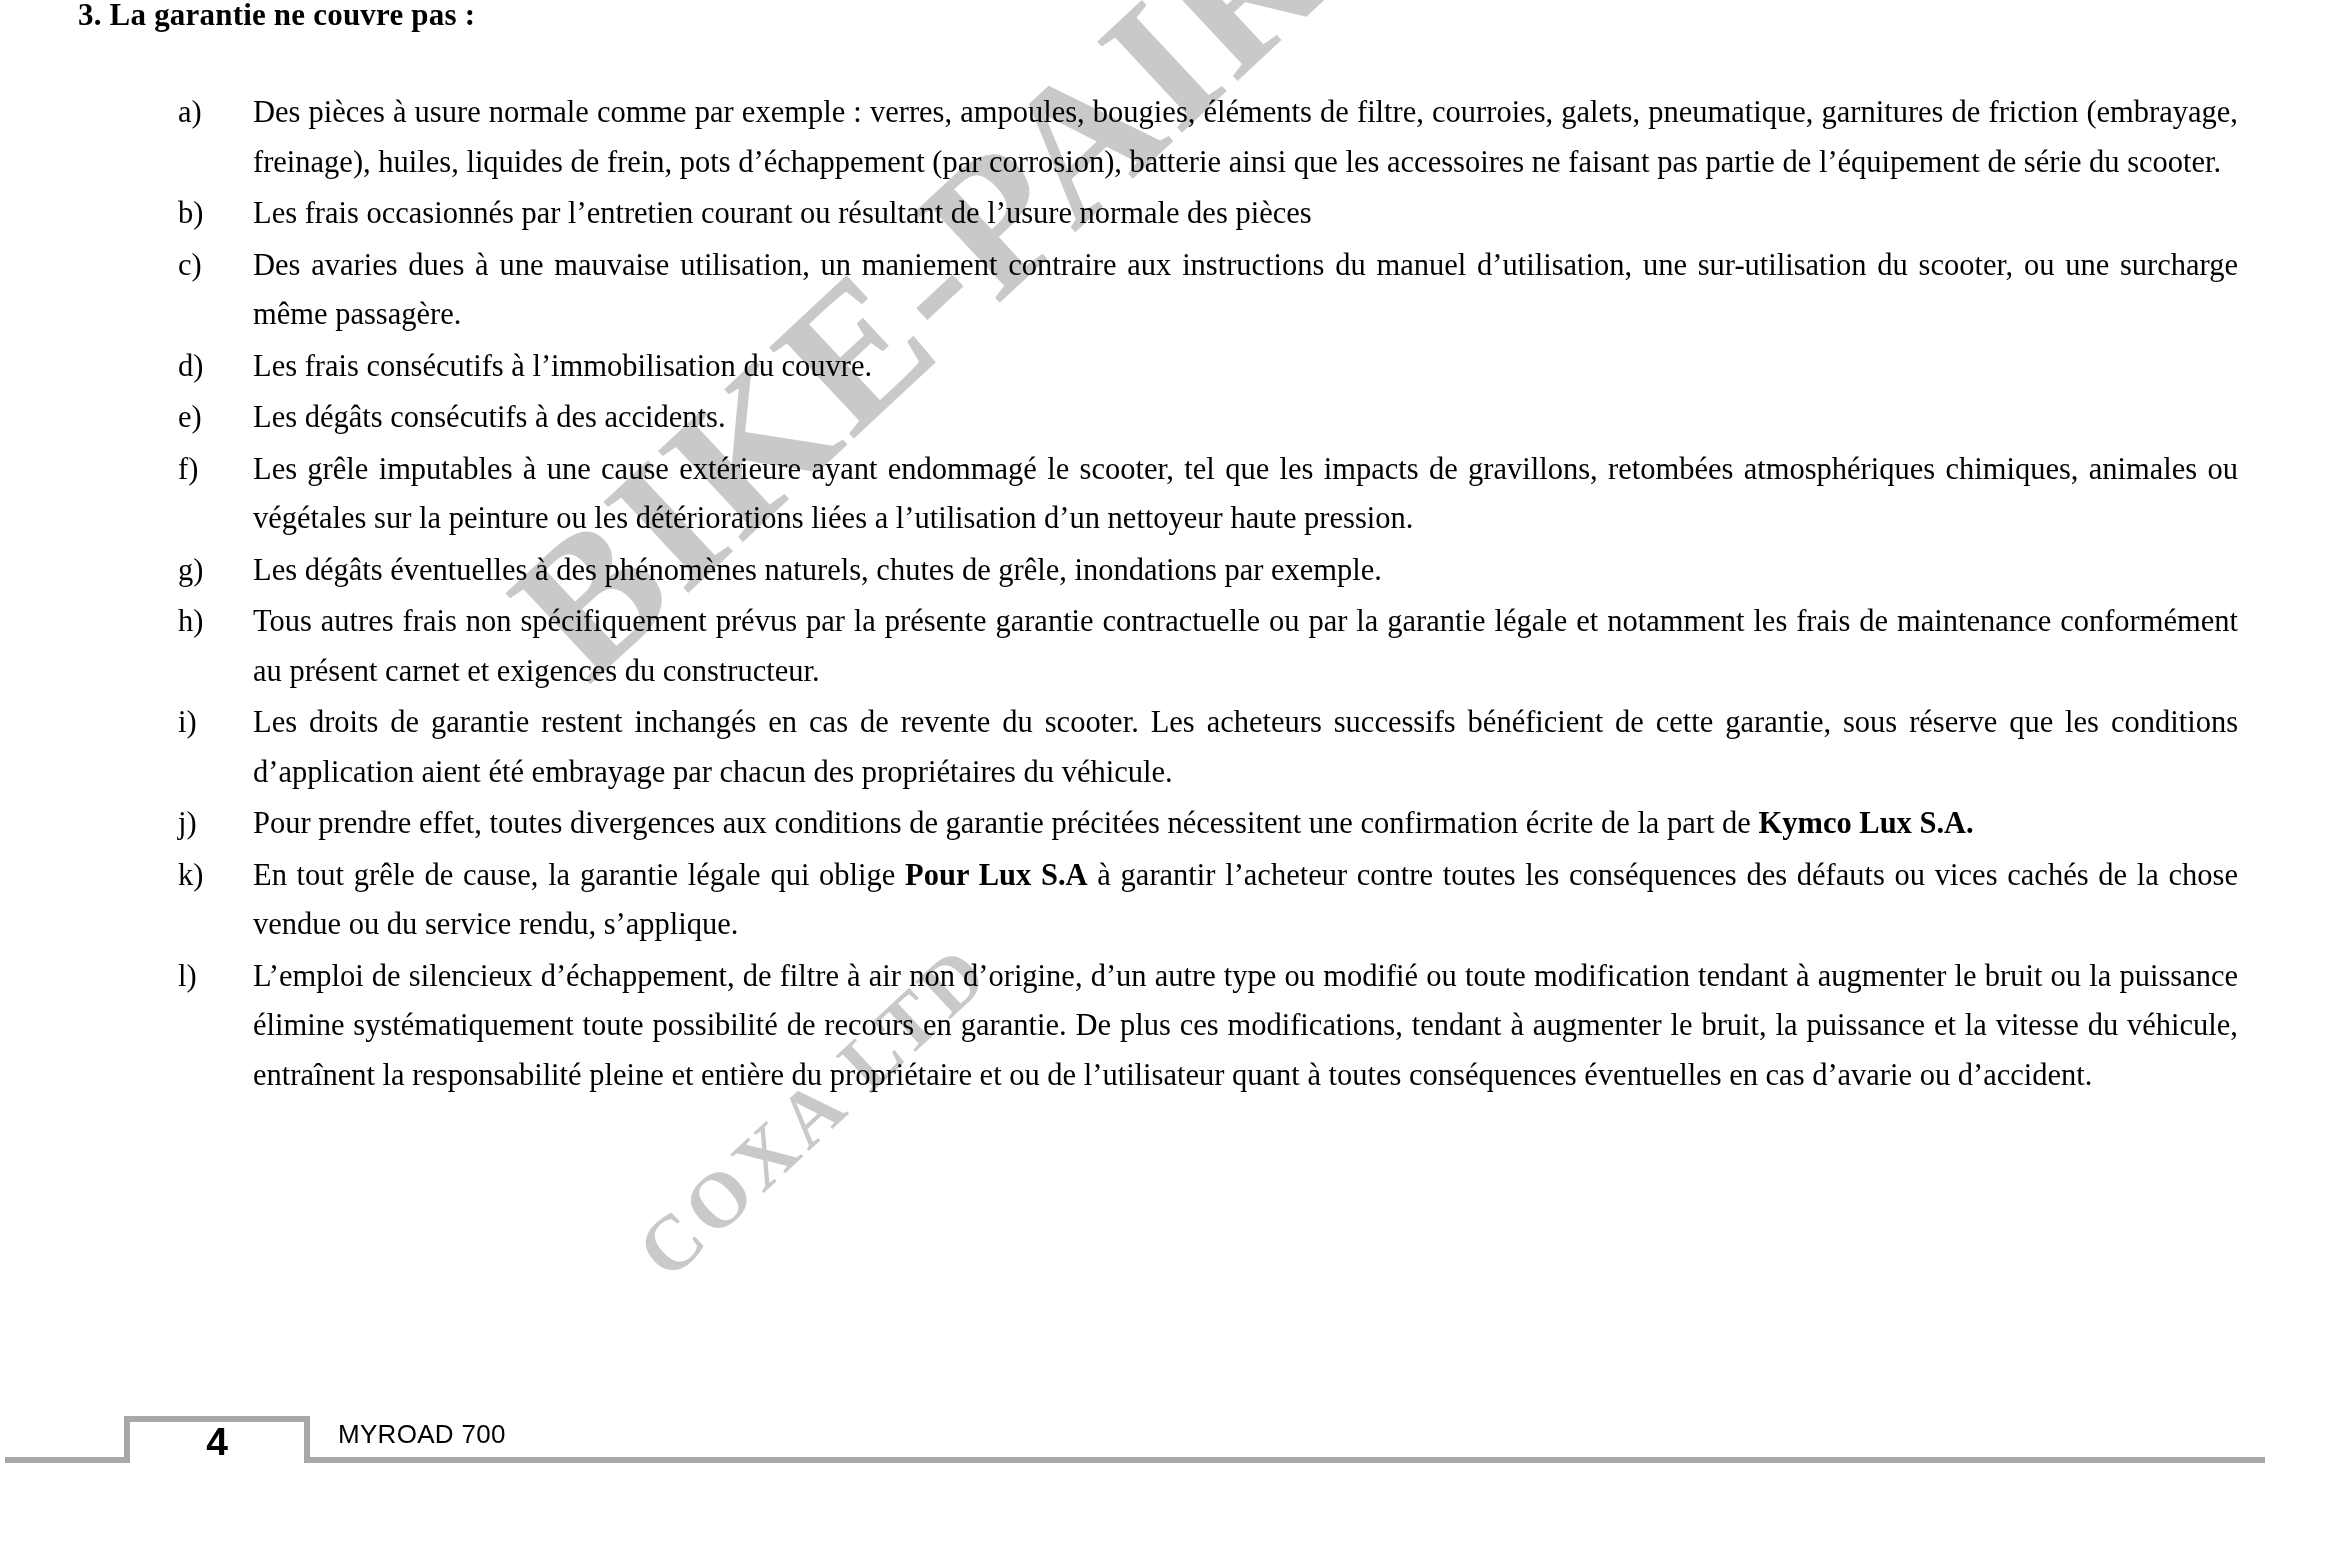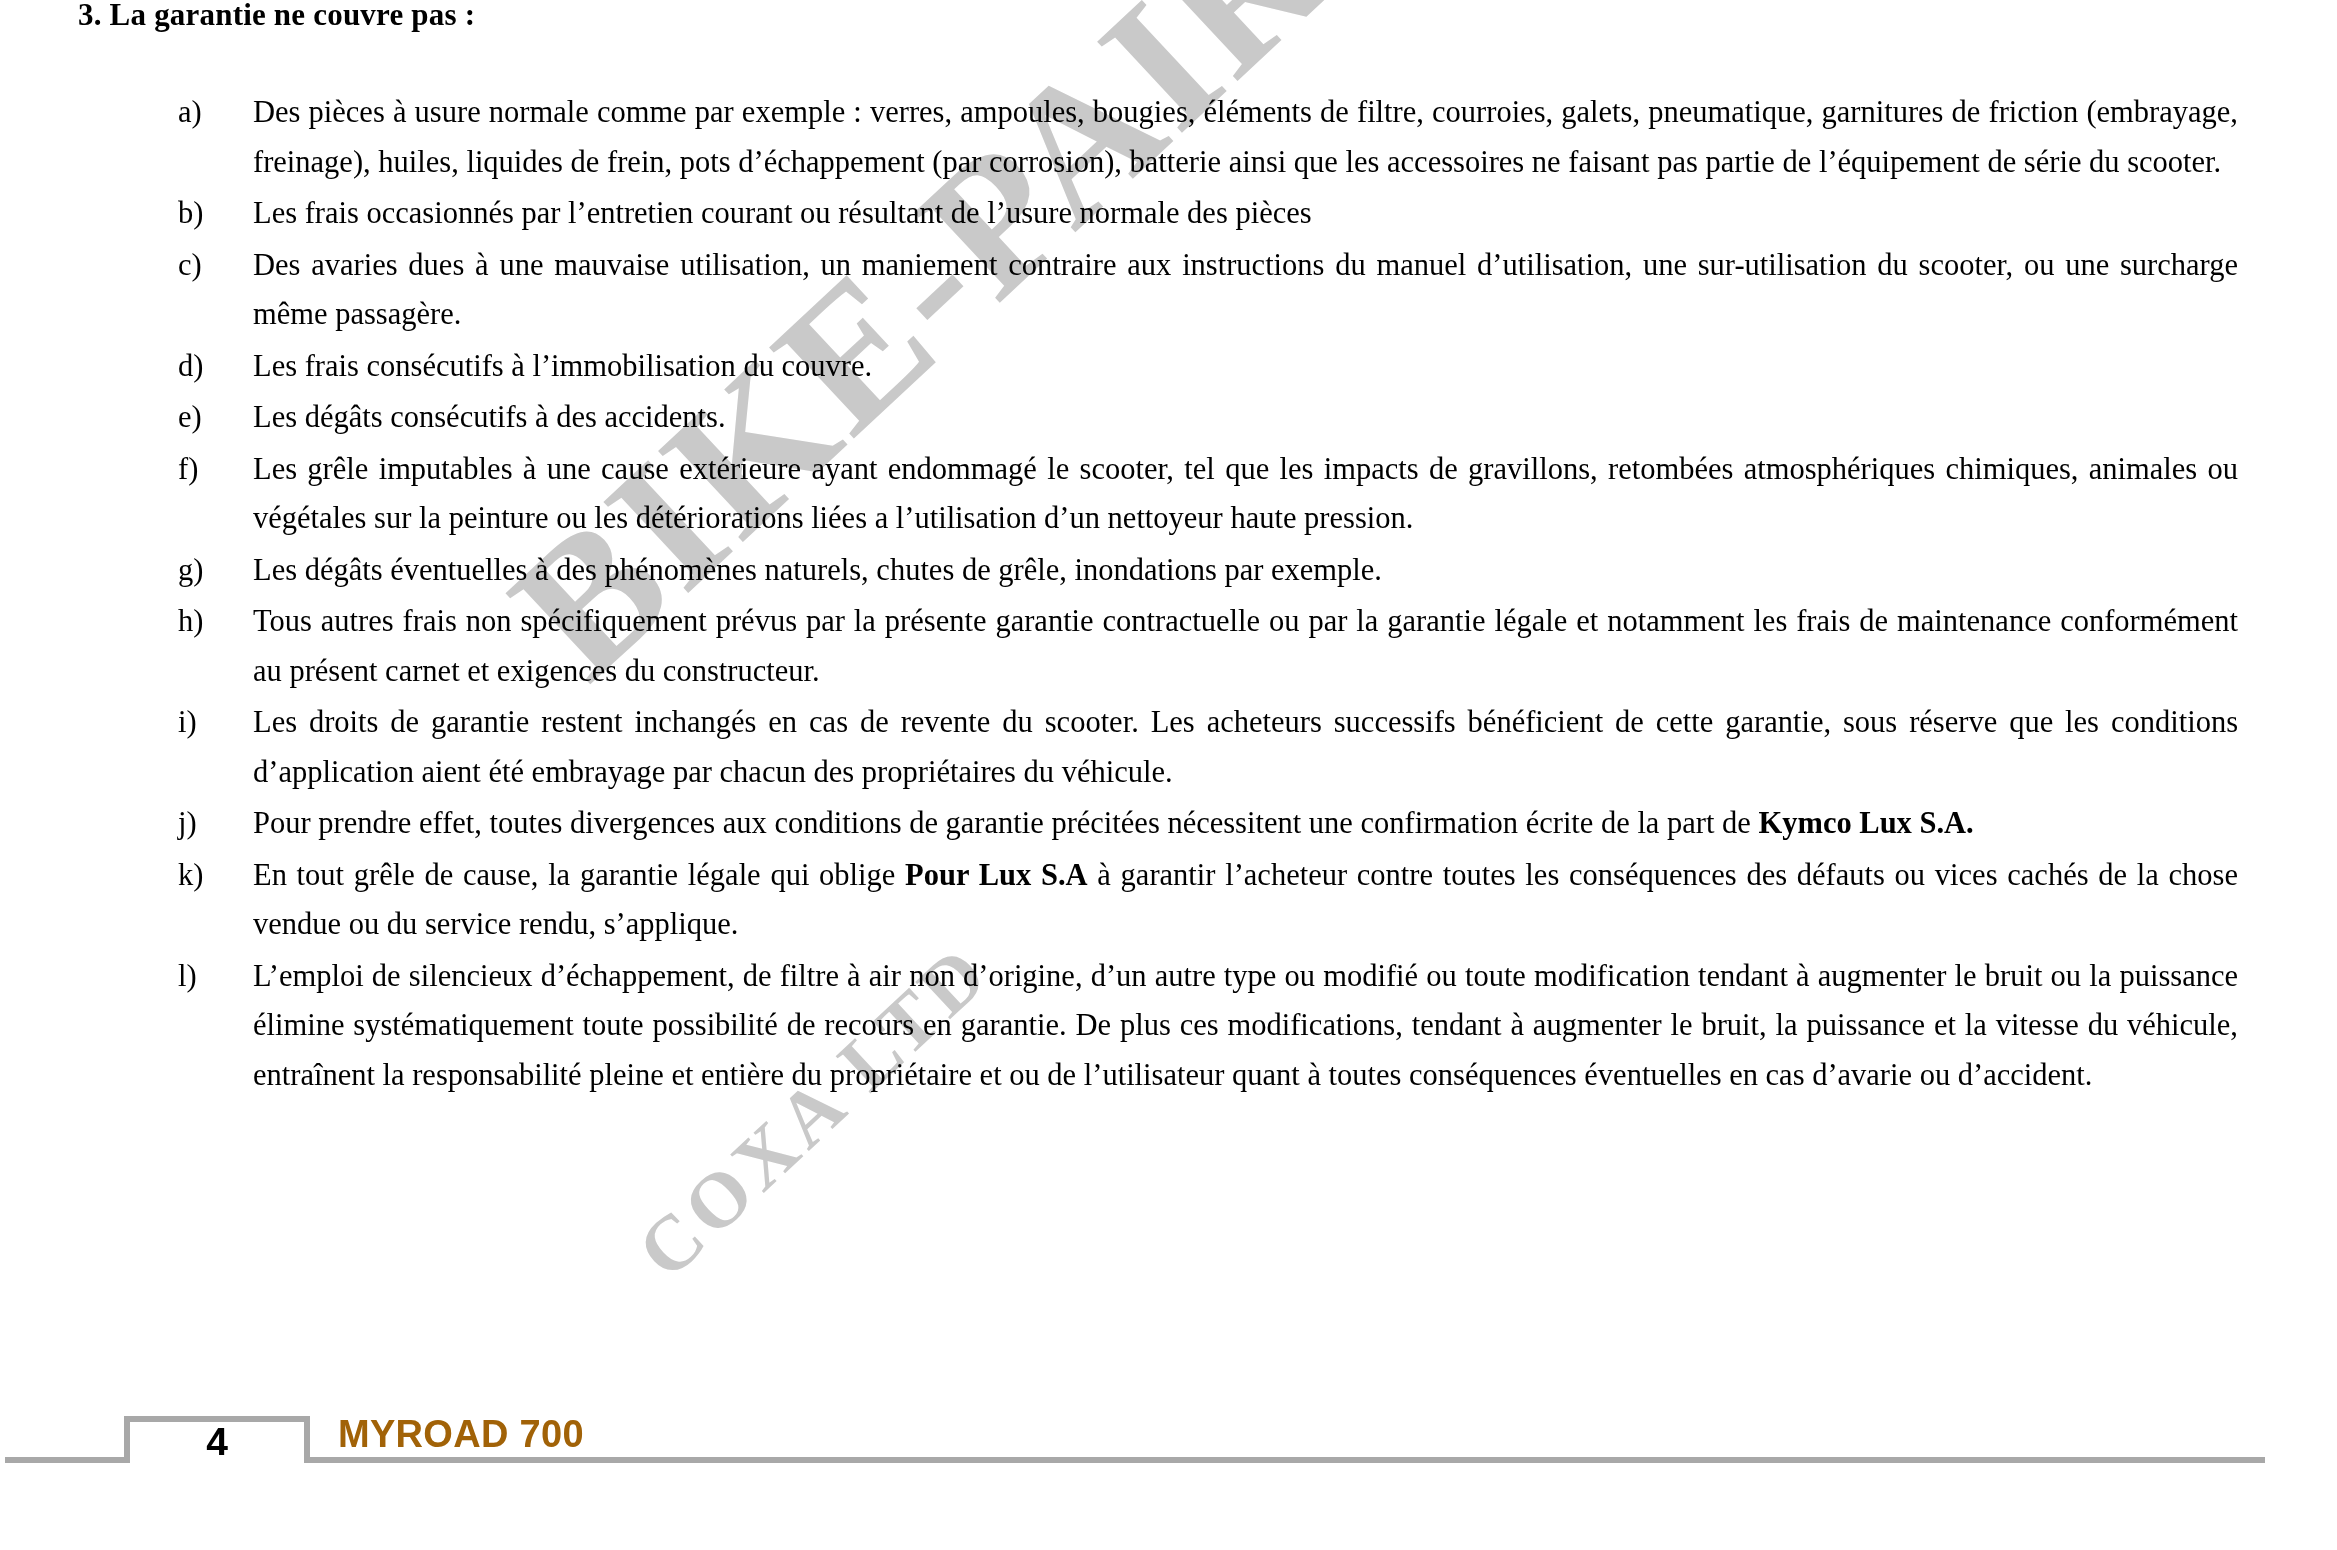--- a/index.html
+++ b/index.html
@@ -147,25 +147,25 @@
     top: 43px;
     width: 1955px;
     height: 6px;
     background: #a8a8a8;
   }
   #footer-model {
     position: absolute;
     left: 338px;
     top: 0px;
     font-family: "Liberation Sans", "DejaVu Sans", sans-serif;
-    font-weight: bold;
-    font-size: 38px;
+    font-weight: normal;
+    font-size: 26px;
     line-height: 40px;
     letter-spacing: 0.3px;
-    color: #a16207;
+    color: #000000;
   }
 </style>
 </head>
 <body>
 
 <div id="watermark-layer">
   <div class="wm-text" id="wm-main">BIKE-PAIR LTD</div>
   <div class="wm-text" id="wm-sub">COXA LTD</div>
 </div>
 

